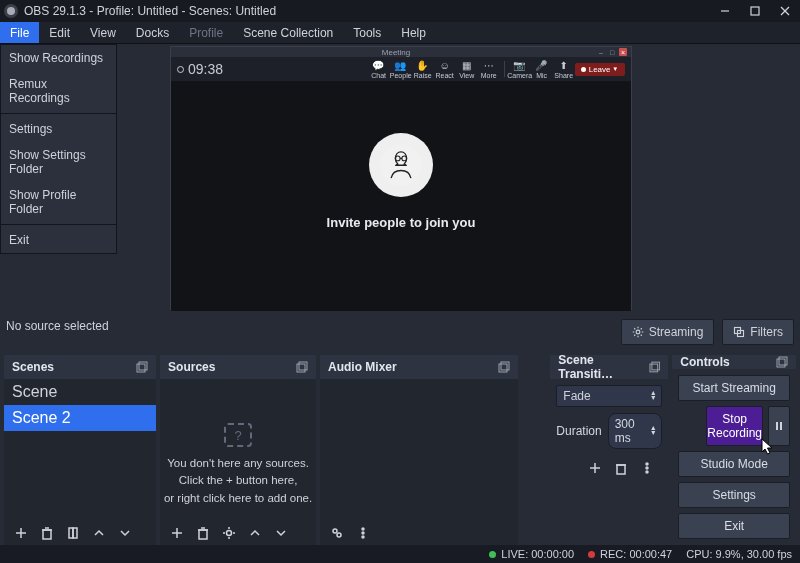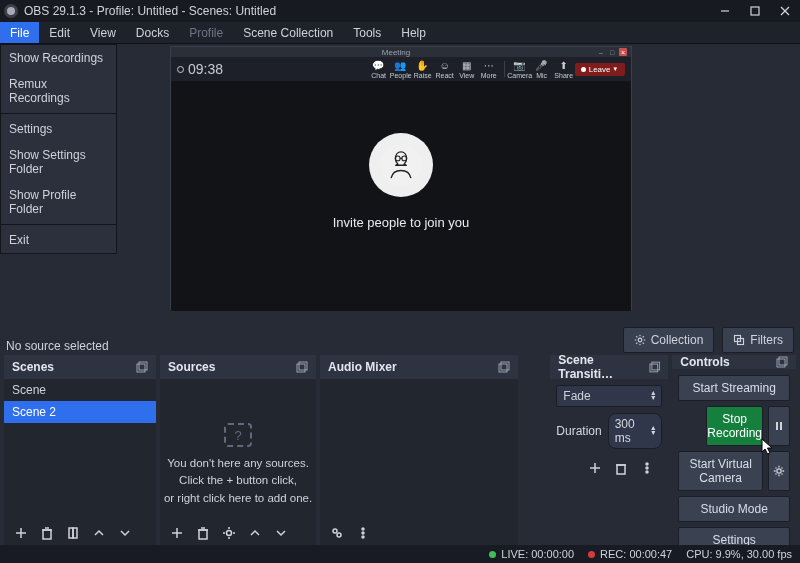--- a/index.html
+++ b/index.html
@@ -35,24 +35,24 @@
 .v-bar .time .dot { width:7px; height:7px; border:1px solid #c7cad3; border-radius:50%; }
 .v-bar .sp { flex:1; }
 .v-bar .ic { width:22px; display:flex; flex-direction:column; align-items:center; gap:1px; color:#c7cad3; }
 .v-bar .ic .g { font-size:10px; }
 .v-bar .ic .lb { font-size:7px; }
 .v-bar .leave { background:#7f1d1d; color:#fff; font-size:8px; padding:2px 8px 2px 6px; border-radius:2px; display:flex; align-items:center; gap:3px; }
 .v-bar .leave .dot2{ width:5px; height:5px; border-radius:50%; background:#fff; }
 .v-bar .leave .chev{ font-size:7px; }
 .v-body { position:relative; height:230px; background:#111317; }
 .avatar { position:absolute; top:52px; left:50%; transform:translateX(-50%); width:64px; height:64px; border-radius:50%; background:#efefef; display:flex; align-items:center; justify-content:center; }
-.invite { position:absolute; top:134px; left:0; right:0; text-align:center; color:#e9eaf0; font-size:13px; font-weight:400; }
-
-
-.row2 { position:absolute; top:319px; left:0; right:0; height:34px; background:#262b36; display:flex; align-items:flex-end; padding:0 6px; }
+.invite { position:absolute; top:134px; left:0; right:0; text-align:center; color:#e9eaf0; font-size:13px; font-weight:700; }
+
+
+.row2 { position:absolute; top:319px; left:0; right:0; height:34px; background:#262b36; display:flex; align-items:flex-start; padding:0 6px; }
 .row2 .nosrc { color:#cfd2db; font-size:12px; }
 .row2 .sp { flex:1; }
 .btn-sm { background:#39404f; border:1px solid #1b1e27; color:#cfd2db; padding:5px 10px; font-size:12px; display:flex; align-items:center; gap:5px; border-radius:2px; }
 .btn-sm + .btn-sm { margin-left:8px; }
 .row2 .btns { display:flex; margin-left:-480px; }
 
 
 .docks { position:absolute; top:355px; left:0; right:0; bottom:18px; display:flex; gap:4px; padding:0 4px; }
 .dock { background:#262b36; display:flex; flex-direction:column; }
 .dock-h { height:24px; background:#2d3340; display:flex; align-items:center; justify-content:space-between; padding:0 8px; color:#e3e6ee; font-weight:600; font-size:12px; }
@@ -60,38 +60,38 @@
 .dock-body { flex:1; background:#22262f; position:relative; }
 .dock-foot { height:24px; background:#22262f; display:flex; align-items:center; gap:8px; padding:0 8px; }
 .dock-foot .ib { width:18px; height:18px; display:flex; align-items:center; justify-content:center; color:#cfd2db; }
 
 .d-scenes { width:158px; }
 .d-sources { width:162px; }
 .d-mixer { width:206px; }
 .d-trans { width:118px;margin-left:28px; }
 .d-controls { flex:1; }
 
-.scene-item { padding:4px 8px; color:#cfd2db; font-size:12px; }
+.scene-item { padding:4px 8px; color:#cfd2db; font-size:16px; }
 .scene-item.sel { background:#2f6fed; color:#fff; }
 
 .src-empty { position:absolute; top:44px; left:0; right:0; text-align:center; color:#cfd2db; font-size:11.5px; line-height:1.5; }
 .src-empty .ghost { width:28px; height:24px; margin:0 auto 8px; border:2px dashed #62697b; border-radius:4px; position:relative; }
 .src-empty .ghost::after { content:"?"; position:absolute; top:1px; left:0; right:0; text-align:center; color:#62697b; font-size:13px; }
 
 .trans-body { padding:6px; display:flex; flex-direction:column; gap:6px; }
 .select { background:#30374a; border:1px solid #1b1e27; color:#cfd2db; padding:3px 6px; font-size:12px; display:flex; justify-content:space-between; align-items:center; border-radius:2px; }
 .dur-row { display:flex; align-items:center; gap:6px; font-size:12px; }
 .spin { background:#30374a; border:1px solid #1b1e27; padding:3px 6px; border-radius:8px; width:55px; display:flex; justify-content:space-between; align-items:center; }
 .trans-foot { display:flex; gap:8px; justify-content:flex-end; padding:4px 6px 0; }
 .trans-foot .ib { width:18px; height:18px; display:flex; align-items:center; justify-content:center; }
 
 .ctrl-body { padding:6px; display:flex; flex-direction:column; gap:5px; }
 .ctrl-row { display:flex; gap:5px; }
 .cbtn { flex:1; background:#3a4252; border:1px solid #1b1e27; color:#d9dde7; text-align:center; padding:5px 0; font-size:12px; border-radius:2px; }
-.cbtn.stop { background:#15803d; color:#fff;margin-left:28px; }
+.cbtn.stop { background:#4c1d95; color:#fff;margin-left:28px; }
 .sqbtn { width:22px; background:#3a4252; border:1px solid #1b1e27; display:flex; align-items:center; justify-content:center; border-radius:2px; }
 
 
 .status { position:absolute; bottom:0; left:0; right:0; height:18px; background:#181b23; display:flex; align-items:center; justify-content:flex-end; gap:14px; padding:0 8px; font-size:11px; color:#cfd2db; }
 .status .live { display:flex; align-items:center; gap:5px; }
 .status .gdot { width:7px; height:7px; border-radius:50%; background:#3fbf55; }
 .status .rdot { width:7px; height:7px; border-radius:50%; background:#d23c3c; }
 
 .cursor { position:absolute; top:438px; left:761px; z-index:100; }
 
@@ -227,21 +227,21 @@
 
 <div class="row2">
   <span class="nosrc">No source selected</span>
   <div class="sp"></div>
   <div class="btns">
     <div class="btn-sm">
       <svg class="ico" viewBox="0 0 16 16">
           <circle cx="8" cy="8" r="2.5"></circle>
           <path d="M8 1v2M8 13v2M1 8h2M13 8h2M3 3l1.4 1.4M11.6 11.6L13 13M13 3l-1.4 1.4M4.4 11.6L3 13"></path>
         </svg>
-      <span>Collection</span>
+      <span>Streaming</span>
     </div>
     <div class="btn-sm">
       <svg class="ico" viewBox="0 0 16 16">
           <rect x="2" y="2" width="8" height="8"></rect>
           <rect x="6" y="6" width="8" height="8"></rect>
         </svg>
       <span>Filters</span>
     </div>
   </div>
 </div>
@@ -298,21 +298,21 @@
       <span>Sources</span>
       <svg class="popicon" viewBox="0 0 12 12">
           <rect x="1" y="3" width="8" height="8" stroke="#cfd2db" fill="none"></rect>
           <rect x="3" y="1" width="8" height="8" stroke="#cfd2db" fill="none"></rect>
         </svg>
     </div>
     <div class="dock-body">
       <div class="src-empty">
         <div class="ghost"></div>
         <div>You don't here any sources.</div>
-        <div>Click the + button click,</div>
+        <div>Click the + button here,</div>
         <div>or right click here to add one.</div>
       </div>
     </div>
     <div class="dock-foot">
       <div class="ib">
           <svg class="ico14" viewBox="0 0 14 14">
             <line x1="7" y1="2" x2="7" y2="12"></line>
             <line x1="2" y1="7" x2="12" y2="7"></line>
           </svg>
         </div>
@@ -424,29 +424,20 @@
       <div class="cbtn">Start Streaming</div>
       <div class="ctrl-row">
         <div class="cbtn stop">Stop Recording</div>
         <div class="sqbtn">
             <svg class="ico" viewBox="0 0 12 12">
               <line x1="4" y1="2" x2="4" y2="10" stroke-width="2"></line>
               <line x1="8" y1="2" x2="8" y2="10" stroke-width="2"></line>
             </svg>
           </div>
       </div>
-      <div class="ctrl-row">
-        <div class="cbtn">Start Virtual Camera</div>
-        <div class="sqbtn">
-            <svg class="ico" viewBox="0 0 14 14">
-              <circle cx="7" cy="7" r="2.5"></circle>
-              <path d="M7 1v2M7 11v2M1 7h2M11 7h2M3 3l1 1M10 10l1 1M11 3l-1 1M4 10l-1 1"></path>
-            </svg>
-          </div>
-      </div>
       <div class="cbtn">Studio Mode</div>
       <div class="cbtn">Settings</div>
       <div class="cbtn">Exit</div>
     </div>
   </div>
 
 </div>
 
 <div class="status">
   <div class="live">

